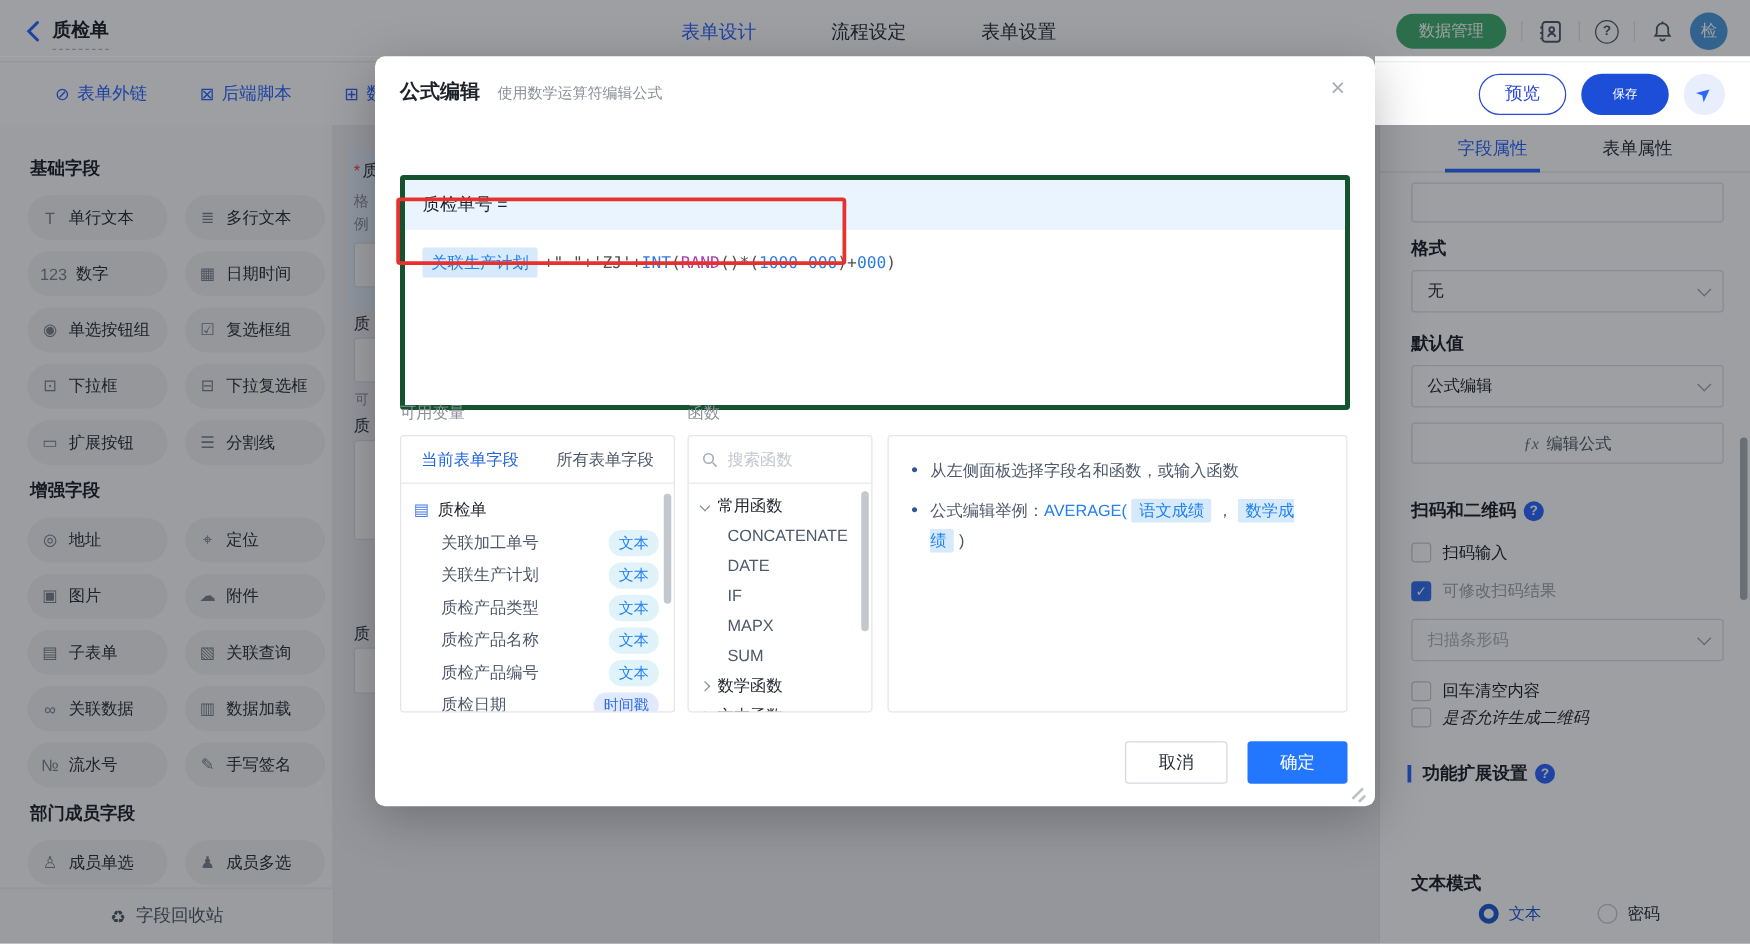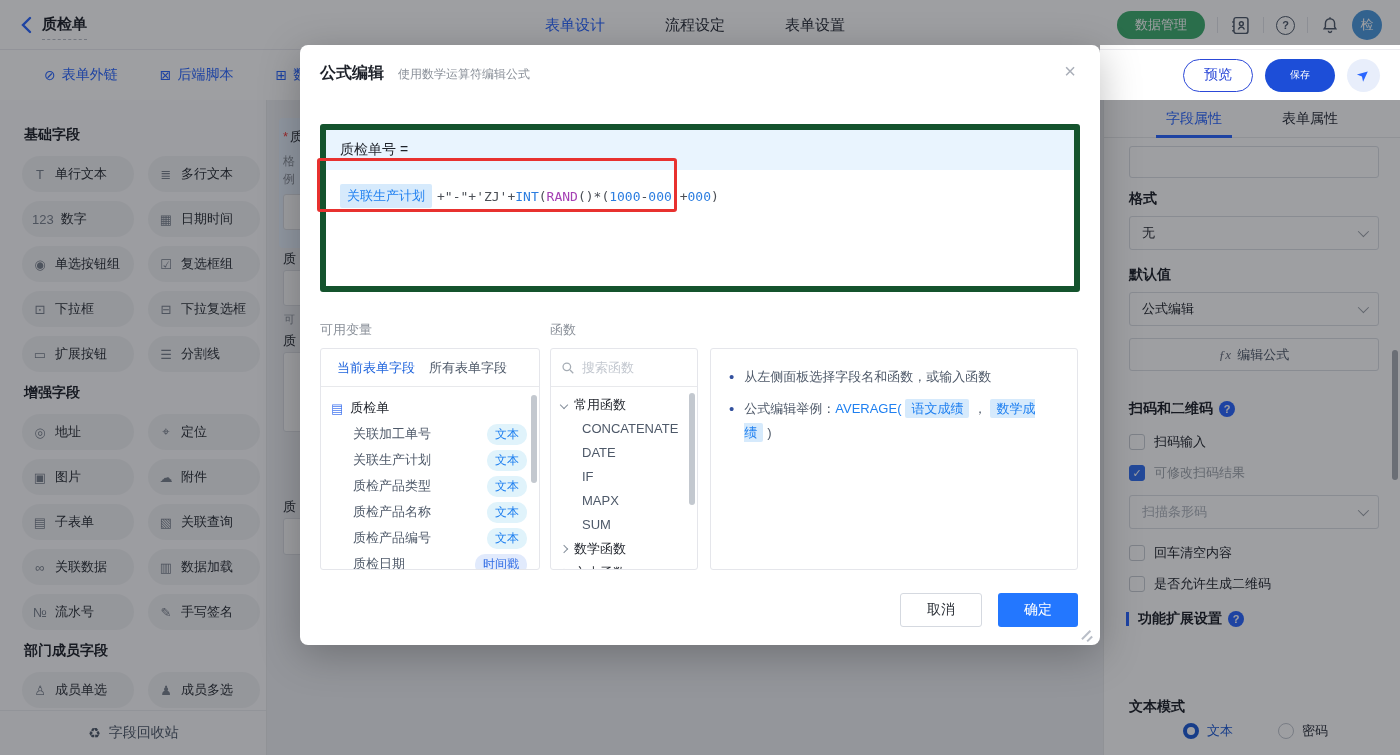--- a/index.html
+++ b/index.html
@@ -79,36 +79,36 @@
   #ovl-top{left:0;top:0;width:1400px;height:45px;}
   #ovl-main{left:0;top:45px;width:1100px;height:710px;}
   #ovl-right{left:1100px;top:100px;width:300px;height:655px;}
 
   
   #modal{position:absolute;left:300px;top:45px;width:800px;height:600px;background:#fff;border-radius:8px;z-index:20;box-shadow:0 10px 40px rgba(0,0,0,0.25);}
   #m-header{position:absolute;left:20px;top:18px;display:flex;align-items:baseline;gap:14px;}
   #m-title{font-size:16px;font-weight:700;color:#1d2129;}
   #m-sub{font-size:12px;color:#8a9099;}
   #m-close{position:absolute;right:24px;top:16px;font-size:20px;color:#a9aeb8;cursor:pointer;line-height:1;}
-  #fbox{position:absolute;left:20px;top:79px;width:760px;height:168px;border:6px solid #14532d;border-radius:3px;overflow:hidden;}
+  #fbox{position:absolute;left:20px;top:95px;width:760px;height:188px;border:4px solid #14532d;border-radius:3px;overflow:hidden;}
   #fbox-head{height:40px;background:#e9f4fe;display:flex;align-items:center;padding:0 14px;font-size:14px;color:#1d2129;}
   #fbox-body{padding:14px;}
   #formula-line{display:flex;align-items:center;flex-wrap:wrap;font-family:"DejaVu Sans Mono","Liberation Mono",monospace;font-size:13px;}
   .fp-field{background:#d6eafc;color:#2080f0;font-family:"Liberation Sans",sans-serif;font-size:13px;padding:3px 7px;border-radius:2px;margin-right:5px;}
   .fp-op,.fp-str{color:#4b4f56;}
   .fp-fn,.fp-num{color:#2b7de0;}
   .fp-fn2{color:#a43fb3;}
   .m-sec-label{position:absolute;font-size:13px;color:#8a9099;top:276px;}
   #lbl-vars{left:20px;}
   #lbl-fns{left:250px;}
   .m-panel{position:absolute;top:303px;height:222px;border:1px solid #e5e6eb;border-radius:3px;background:#fff;overflow:hidden;}
   #p-vars{left:20px;width:220px;}
   #p-fns{left:250px;width:148px;}
   #p-hints{left:410px;width:368px;}
-  #var-tabs{height:38px;border-bottom:1px solid #e8e9ec;display:flex;align-items:center;gap:14px;padding:0 16px;font-size:13px;color:#4e5969;}
+  #var-tabs{height:38px;border-bottom:1px solid #e8e9ec;display:flex;align-items:center;gap:30px;padding:0 16px;font-size:13px;color:#4e5969;}
   .var-tab.active{color:#2266dd;}
   #var-list{padding:8px 12px 0 10px;}
   .var-root{display:flex;align-items:center;gap:7px;font-size:13px;color:#1d2129;height:26px;}
   .doc-ic{color:#4a7bf0;font-size:13px;}
   .var-row{display:flex;align-items:center;height:26px;padding-left:22px;}
   .var-name{font-size:13px;color:#4e5969;}
   .var-badge{margin-left:auto;font-size:12px;padding:2px 8px;border-radius:10px;}
   .b-tx{background:#e0f3fb;color:#2080f0;}
   .b-ts{background:#e1eafc;color:#2f6be4;}
   .pane-thumb{position:absolute;right:2px;width:6px;border-radius:3px;background:#c3c8cf;}
@@ -360,21 +360,21 @@
       <span>可修改扫码结果</span>
     </div>
     <div class="rp-select disabled" style="top:395px;">
       <span>扫描条形码</span>
       <span class="sel-caret"></span>
     </div>
     <div class="cb-row" style="top:444px;">
       <span class="cb-box"></span>
       <span>回车清空内容</span>
     </div>
-    <div class="cb-row" style="top:475px;">
+    <div class="cb-row" style="top:465px;font-style:italic;">
       <span class="cb-box"></span>
       <span>是否允许生成二维码</span>
     </div>
     <div class="rp-sec" style="top:510px;left:22px;">
       <span class="blue-bar"></span>
       <span>功能扩展设置</span>
       <span class="q-ic">?</span>
     </div>
     <div class="rp-label" style="top:598px;">文本模式</div>
     <div class="radio-row" style="left:79px;top:622px;color:#1f5cd6;">

